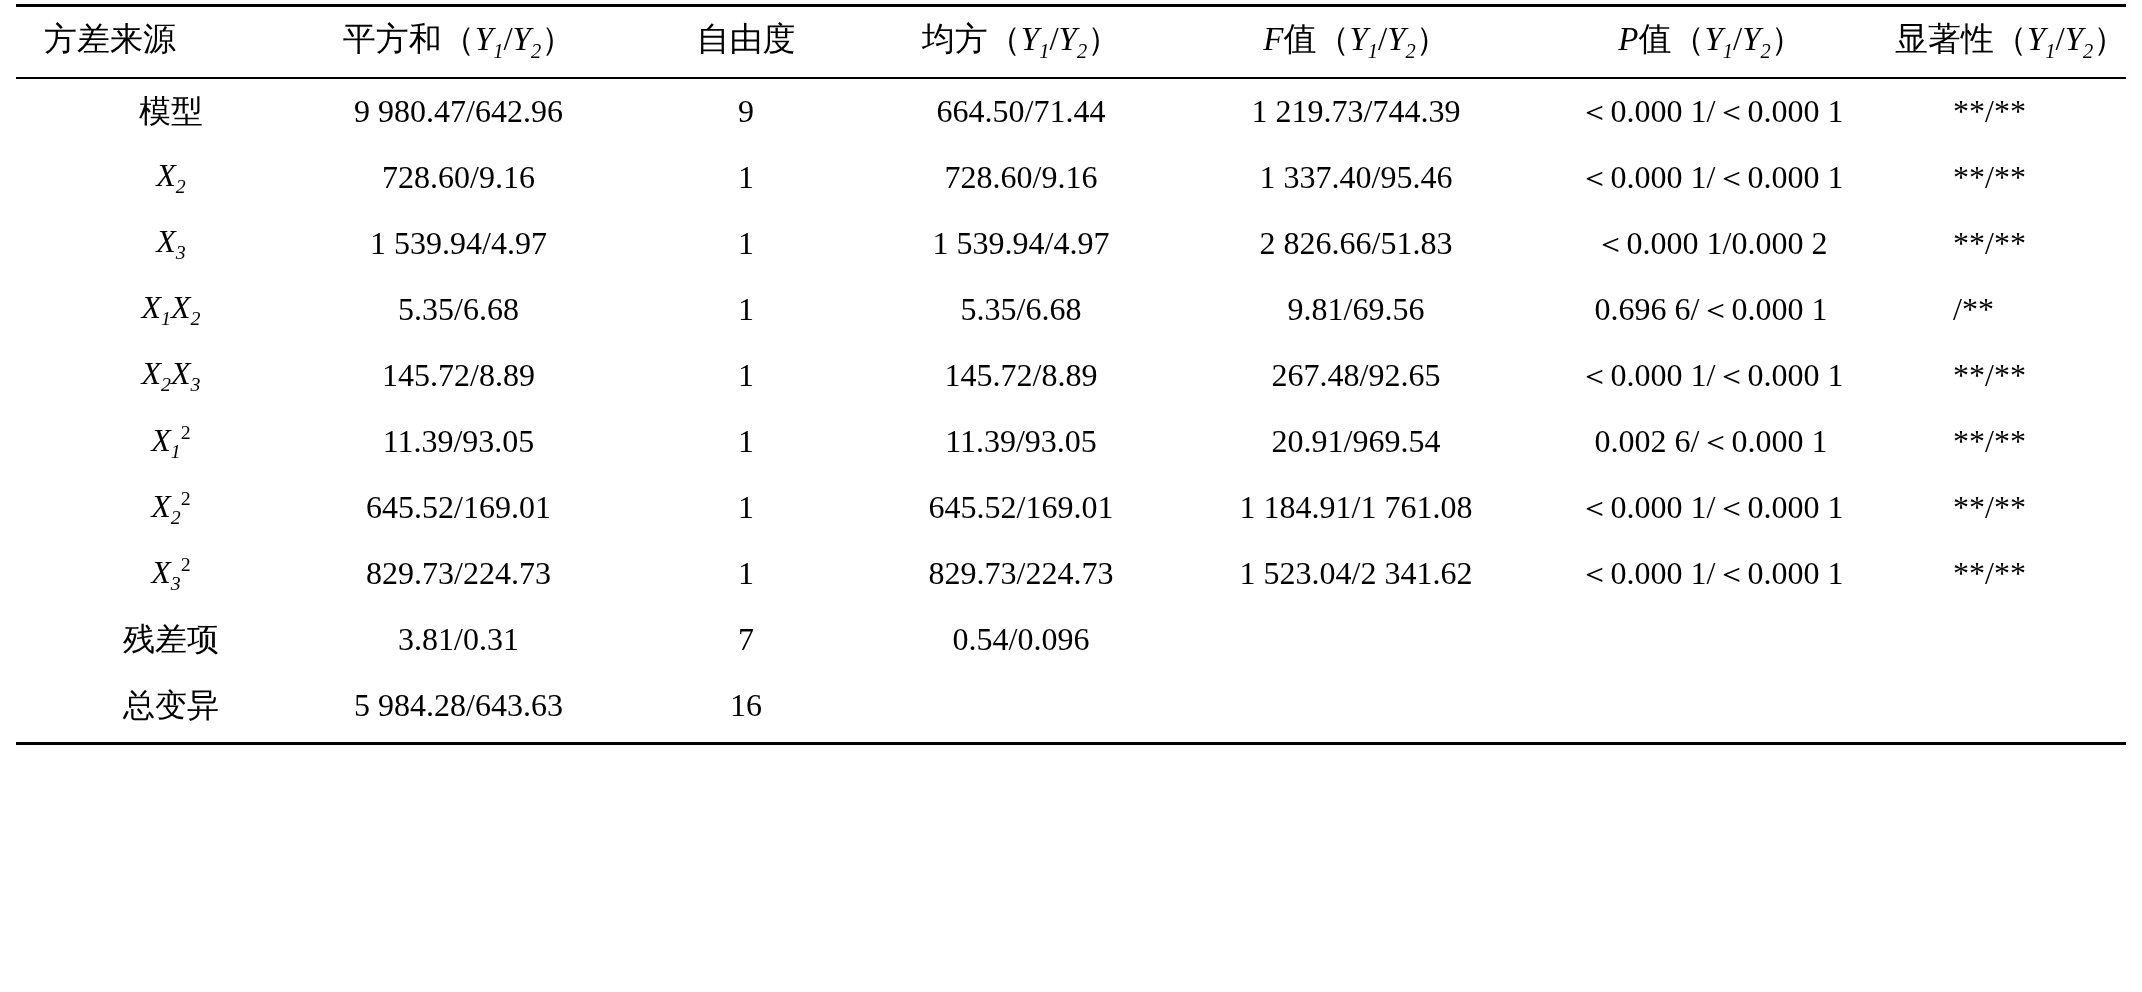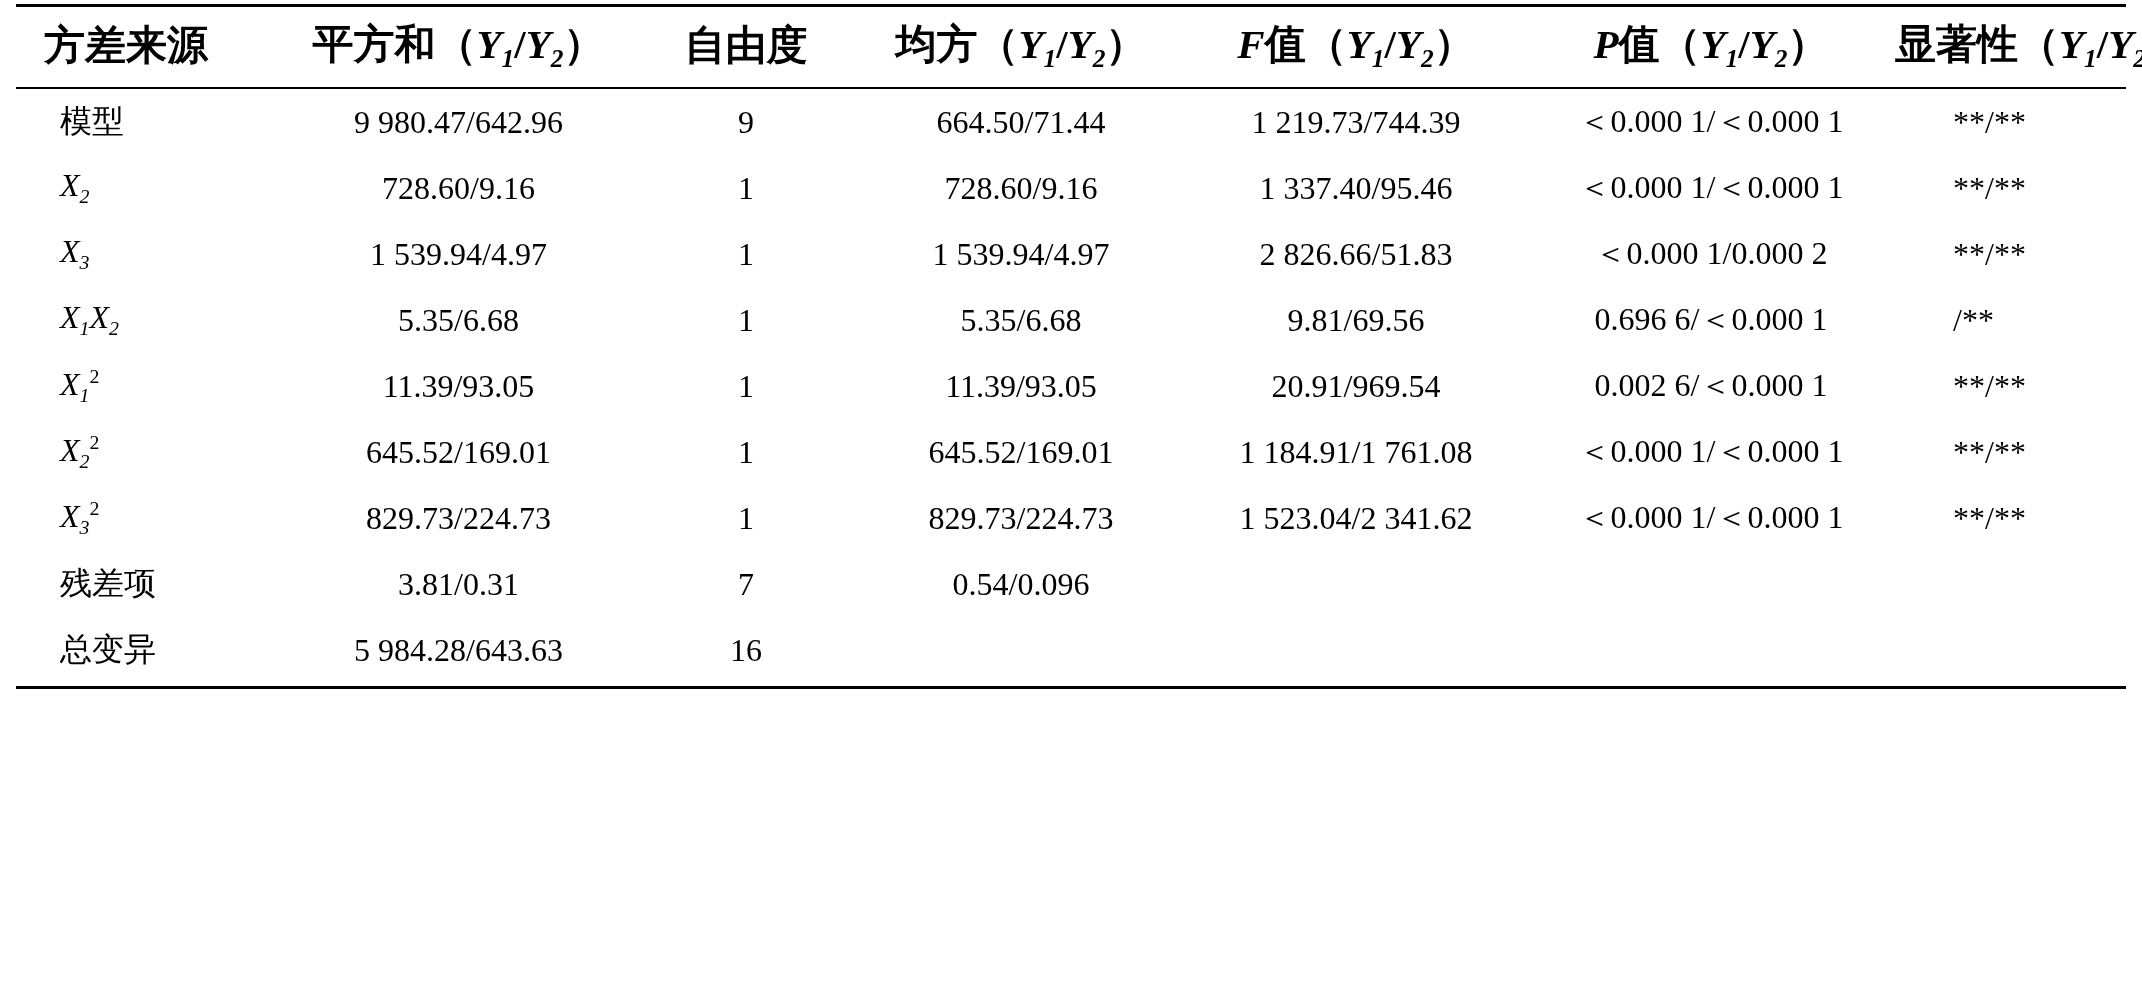--- a/index.html
+++ b/index.html
@@ -29,43 +29,43 @@
   }
   table.anova col.c0 { width: 270px; }
   table.anova col.c1 { width: 345px; }
   table.anova col.c2 { width: 230px; }
   table.anova col.c3 { width: 320px; }
   table.anova col.c4 { width: 350px; }
   table.anova col.c5 { width: 360px; }
   table.anova col.c6 { width: 235px; }
 
   thead th {
-    font-weight: bold;
-    font-size: 41px;
+    font-weight: normal;
+    font-size: 33px;
     text-align: center;
     padding: 10px 4px 14px 4px;
     white-space: nowrap;
   }
   thead th.first {
     text-align: left;
     padding-left: 28px;
   }
   thead tr {
     border-top: 3px solid #000;
     border-bottom: 2px solid #000;
   }
   tbody td {
     font-size: 32px;
     text-align: center;
     padding: 11px 4px;
     white-space: nowrap;
     vertical-align: middle;
   }
   tbody td.first {
-    text-align: left;
+    text-align: center;
     padding-left: 44px;
   }
   tbody td.sig {
     text-align: left;
     padding-left: 62px;
   }
   tbody tr.last td {
     border-bottom: 3px solid #000;
     padding-bottom: 14px;
   }
@@ -135,20 +135,29 @@
         <td class="first"><span class="it">X</span><sub>1</sub><span class="it">X</span><sub>2</sub></td>
         <td>5.35/6.68</td>
         <td>1</td>
         <td>5.35/6.68</td>
         <td>9.81/69.56</td>
         <td>0.696 6/＜0.000 1</td>
         <td class="sig">/**</td>
       </tr>
 
 
+      <tr>
+        <td class="first"><span class="it">X</span><sub>2</sub><span class="it">X</span><sub>3</sub></td>
+        <td>145.72/8.89</td>
+        <td>1</td>
+        <td>145.72/8.89</td>
+        <td>267.48/92.65</td>
+        <td>＜0.000 1/＜0.000 1</td>
+        <td class="sig">**/**</td>
+      </tr>
 
       <tr>
         <td class="first"><span class="it">X</span><sub>1</sub><sup>2</sup></td>
         <td>11.39/93.05</td>
         <td>1</td>
         <td>11.39/93.05</td>
         <td>20.91/969.54</td>
         <td>0.002 6/＜0.000 1</td>
         <td class="sig">**/**</td>
       </tr>

